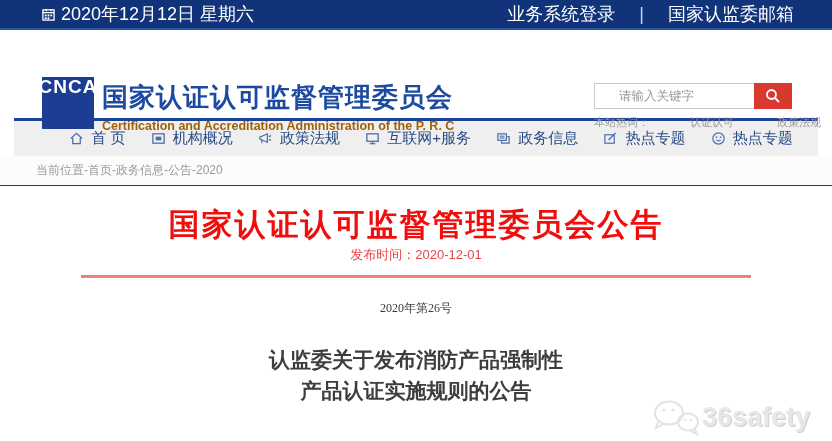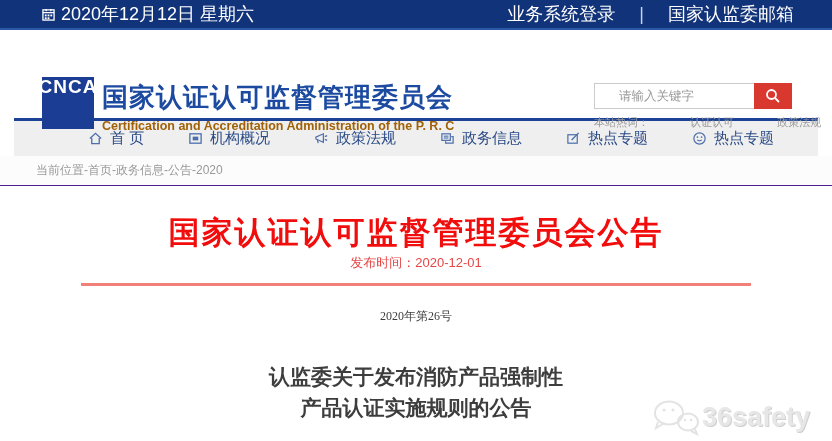--- a/index.html
+++ b/index.html
@@ -86,31 +86,31 @@
     padding: 0 36px;
     color: #999999; font-size: 12px;
     background: #fcfcfc;
     border-bottom: 1px solid #4c1d95;
   }
 
   
   .article { width: 670px; margin: 0 auto; text-align: center; padding-top: 14px; }
   .article-title {
     color: #f20d0d; font-size: 31px; font-weight: bold;
-    letter-spacing: 2px; margin-top: 12px; text-align: center;
+    letter-spacing: 2px; margin-top: 4px; text-align: center;
   }
   .publish-row { color: #e64545; font-size: 13px; }
   .red-rule { border: none; border-top: 3px solid #f08078; margin-top: 11px; }
   .doc-number {
     font-family: "Liberation Serif", serif;
     color: #3c3c3c; font-size: 12px; margin-top: 22px;
   }
   .doc-subtitle {
     color: #3d3d3d; font-size: 21px; font-weight: bold;
-    line-height: 31px; margin-top: 36px;
+    line-height: 31px; margin-top: 27px;
   }
 
   
   .watermark {
     position: absolute; right: 22px; bottom: 5px;
     display: flex; align-items: center; 
     color: #e7e7e7; font-size: 27px; font-weight: bold;
     text-shadow: 1px 1px 0 #cfcfcf;
     pointer-events: none;
   }
@@ -188,20 +188,28 @@
     <svg width="15" height="15" viewBox="0 0 16 16">
       <path d="M2 6.5 L10 3 V12 L2 8.5 Z" fill="none" stroke="#4d6fad" stroke-width="1.3"></path>
       <line x1="3.5" y1="9" x2="4.5" y2="13" stroke="#4d6fad" stroke-width="1.3"></line>
       <line x1="11.5" y1="6" x2="14" y2="5" stroke="#4d6fad" stroke-width="1.3"></line>
       <line x1="11.5" y1="9" x2="14" y2="10" stroke="#4d6fad" stroke-width="1.3"></line>
     </svg>
     <span>政策法规</span>
   </div>
   <div class="nav-item">
     <svg width="15" height="15" viewBox="0 0 16 16">
+      <rect x="2" y="3" width="12" height="8" fill="none" stroke="#4d6fad" stroke-width="1.4"></rect>
+      <line x1="8" y1="11" x2="8" y2="13" stroke="#4d6fad" stroke-width="1.4"></line>
+      <line x1="5" y1="13.5" x2="11" y2="13.5" stroke="#4d6fad" stroke-width="1.4"></line>
+    </svg>
+    <span>互联网+服务</span>
+  </div>
+  <div class="nav-item">
+    <svg width="15" height="15" viewBox="0 0 16 16">
       <rect x="2" y="3" width="9" height="7" fill="none" stroke="#4d6fad" stroke-width="1.3"></rect>
       <line x1="4" y1="5.5" x2="9" y2="5.5" stroke="#4d6fad" stroke-width="1.2"></line>
       <line x1="4" y1="7.5" x2="9" y2="7.5" stroke="#4d6fad" stroke-width="1.2"></line>
       <path d="M12 6 H14 V13 H6 V11" fill="none" stroke="#4d6fad" stroke-width="1.3"></path>
     </svg>
     <span>政务信息</span>
   </div>
   <div class="nav-item">
     <svg width="15" height="15" viewBox="0 0 16 16">
       <rect x="2" y="4" width="10" height="9" fill="none" stroke="#4d6fad" stroke-width="1.3"></rect>

